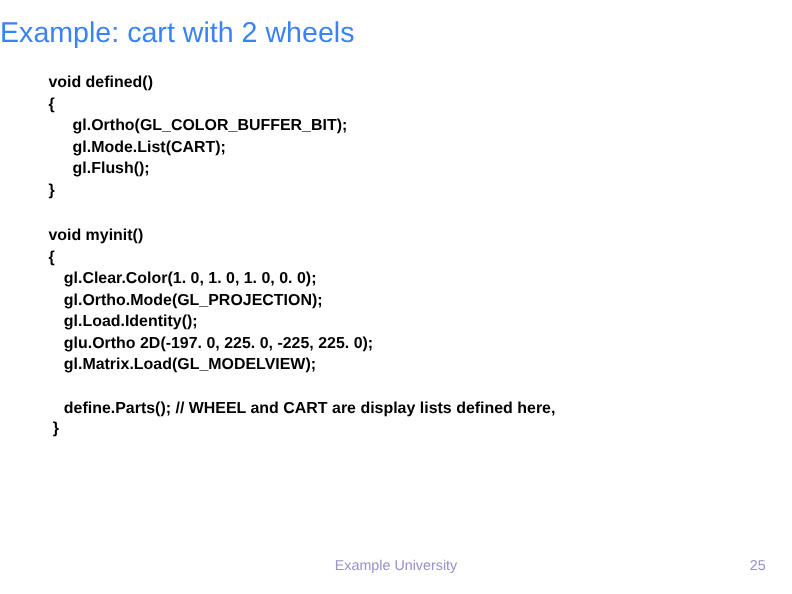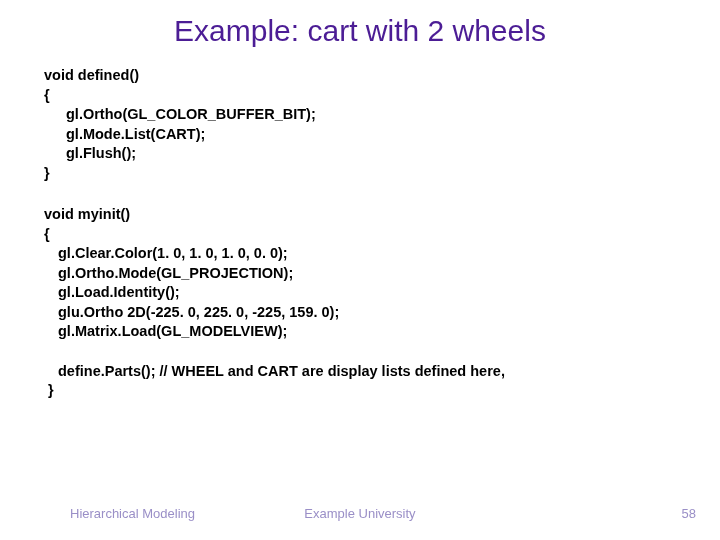--- a/index.html
+++ b/index.html
@@ -15,23 +15,22 @@
     position: relative;
     width: 720px;
     height: 540px;
     box-sizing: border-box;
   }
   .title {
     position: absolute;
     top: 14px;
     left: 0;
     width: 720px;
-    text-align: center;
-    color: #4c1d95;
-    font-size: 30px;
+    color: #3b82f6;
+    font-size: 26px;
     font-weight: 400;
     font-family: "Trebuchet MS", Verdana, sans-serif;
   }
   .codeblock {
     position: absolute;
     left: 44px;
     color: #000000;
     font-size: 14.5px;
     font-weight: 700;
     line-height: 1.35;
@@ -83,26 +82,25 @@
 <span class="indent1">gl.Ortho(GL_COLOR_BUFFER_BIT);</span>
 <span class="indent1">gl.Mode.List(CART);</span>
 <span class="indent1">gl.Flush();</span>
 <span>}</span></div>
 
   <div class="codeblock block2"><span>void myinit()</span>
 <span>{</span>
 <span class="indent2">gl.Clear.Color(1. 0, 1. 0, 1. 0, 0. 0);</span>
 <span class="indent2">gl.Ortho.Mode(GL_PROJECTION);</span>
 <span class="indent2">gl.Load.Identity();</span>
-<span class="indent2">glu.Ortho 2D(-225. 0, 225. 0, -225, 159. 0);</span>
+<span class="indent2">glu.Ortho 2D(-197. 0, 225. 0, -225, 225. 0);</span>
 <span class="indent2">gl.Matrix.Load(GL_MODELVIEW);</span>
 <span></span>
 <span class="indent2">define.Parts(); // WHEEL and CART are display lists defined here,</span>
  <span>}</span></div>
 
 
   <div class="footer">
-    <div class="footer-left">Hierarchical Modeling</div>
     <div class="footer-center">Example University</div>
-    <div class="footer-right">58</div>
+    <div class="footer-right">25</div>
   </div>
 
 </div>
 
 </body></html>

